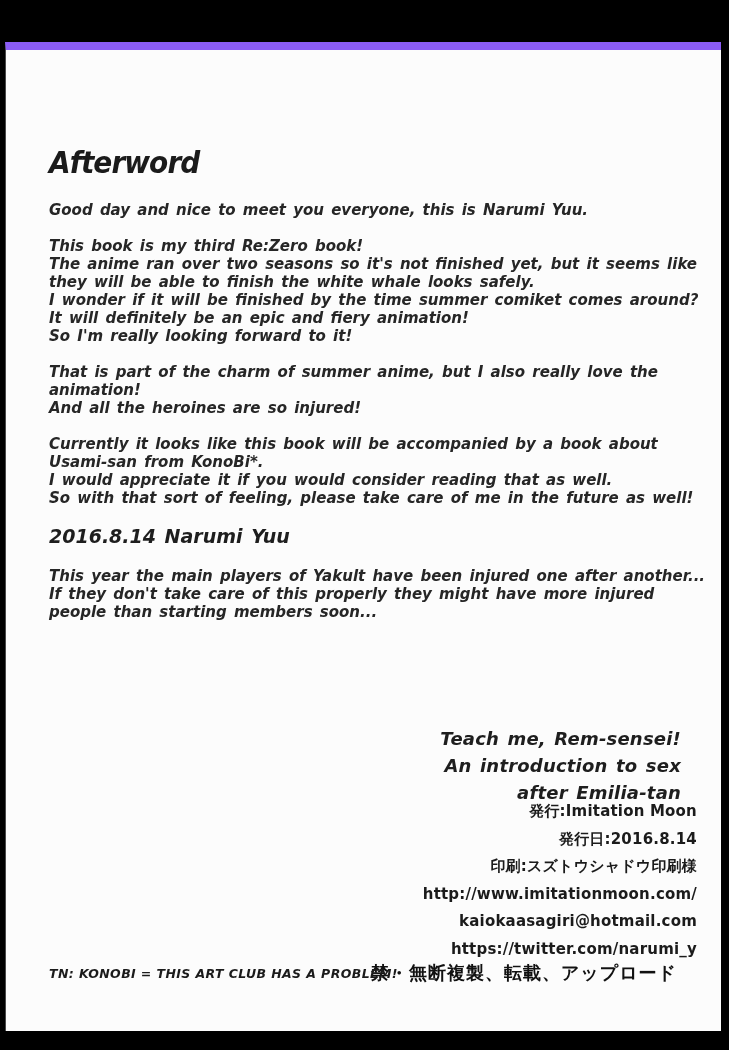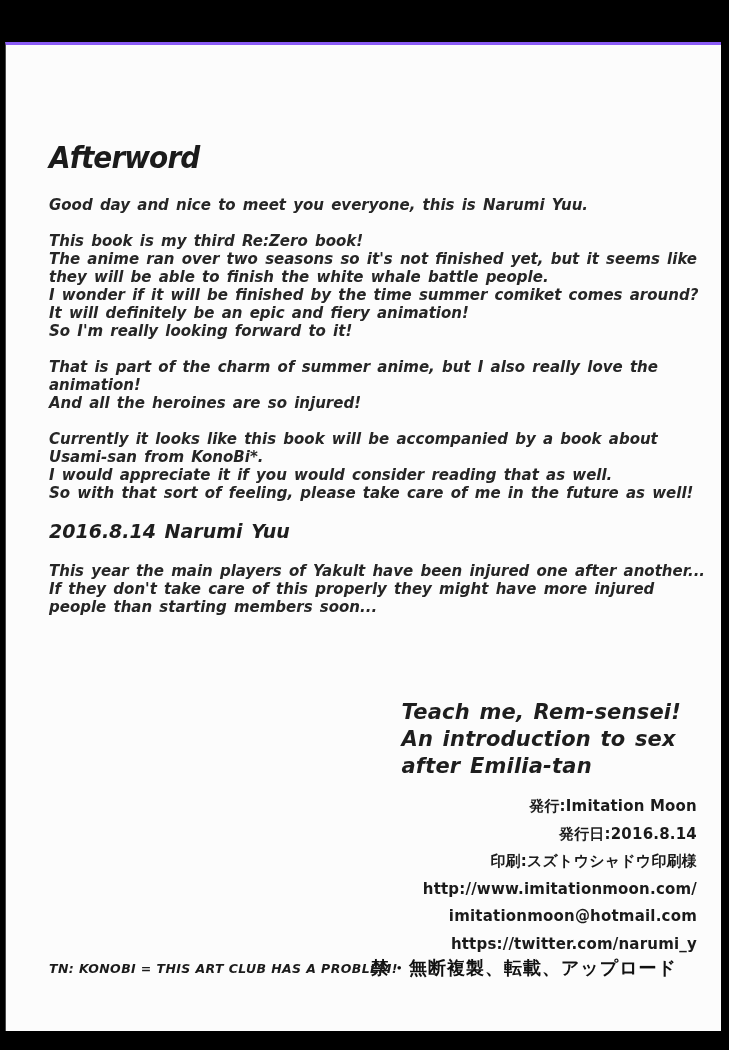--- a/index.html
+++ b/index.html
@@ -15,21 +15,21 @@
     font-family: "DejaVu Sans", sans-serif;
   }
   
   .page {
     position: absolute;
     left: 5px;
     top: 42px;
     width: 716px;
     height: 989px;
     background: #fcfcfc;
-    border-top: 3px solid #8b5cf6;
+    border-top: 8px solid #8b5cf6;
     border-left: 1px solid #4a4a4a;
     box-sizing: border-box;
     color: #262626;
   }
   .title {
     position: absolute;
     left: 43px;
     top: 94px;
     margin: 0;
     font-size: 31px;
@@ -57,23 +57,23 @@
     margin: 2px 0 20px 0;
     font-size: 19px;
     font-weight: bold;
     font-style: italic;
     line-height: 22px;
     color: #1e1e1e;
   }
   .book-title {
     position: absolute;
     right: 40px;
-    top: 654px;
-    text-align: left;
-    font-size: 21px;
+    top: 675px;
+    text-align: right;
+    font-size: 18px;
     line-height: 27px;
     font-weight: bold;
     font-style: italic;
     letter-spacing: 0.2px;
     word-spacing: 2px;
     color: #1e1e1e;
   }
   .publication {
     position: absolute;
     right: 24px;
@@ -113,21 +113,21 @@
 
   <h1 class="title">Afterword</h1>
 
   <div class="body-text">
     <div class="para list-block">
         <div class="line">Good day and nice to meet you everyone, this is Narumi Yuu.</div>
       </div>
     <div class="para list-block">
         <div class="line">This book is my third Re:Zero book!</div>
         <div class="line">The anime ran over two seasons so it's not finished yet, but it seems like</div>
-        <div class="line">they will be able to finish the white whale battle people.</div>
+        <div class="line">they will be able to finish the white whale looks safely.</div>
         <div class="line">I wonder if it will be finished by the time summer comiket comes around?</div>
         <div class="line">It will definitely be an epic and fiery animation!</div>
         <div class="line">So I'm really looking forward to it!</div>
       </div>
     <div class="para list-block">
         <div class="line">That is part of the charm of summer anime, but I also really love the</div>
         <div class="line">animation!</div>
         <div class="line">And all the heroines are so injured!</div>
       </div>
     <div class="para list-block">
@@ -148,21 +148,21 @@
       <div class="line">Teach me, Rem-sensei!</div>
       <div class="line">An introduction to sex</div>
       <div class="line">after Emilia-tan</div>
     </div>
 
   <div class="publication list-block">
       <div class="line">発行:Imitation Moon</div>
       <div class="line">発行日:2016.8.14</div>
       <div class="line">印刷:スズトウシャドウ印刷様</div>
       <div class="line">http://www.imitationmoon.com/</div>
-      <div class="line">imitationmoon@hotmail.com</div>
+      <div class="line">kaiokaasagiri@hotmail.com</div>
       <div class="line">https://twitter.com/narumi_y</div>
     </div>
 
   <div class="warning">禁・無断複製、転載、アップロード</div>
 
   <div class="tn-note">TN: KONOBI = THIS ART CLUB HAS A PROBLEM!</div>
 
 </div>
 
 </body></html>

